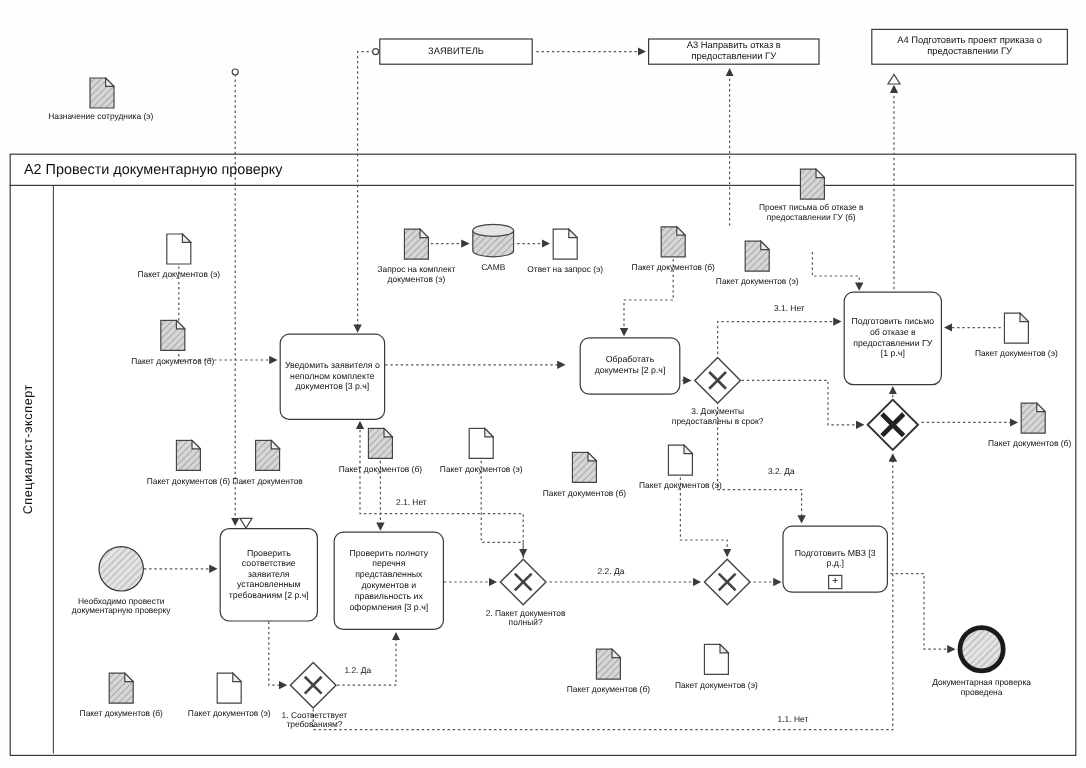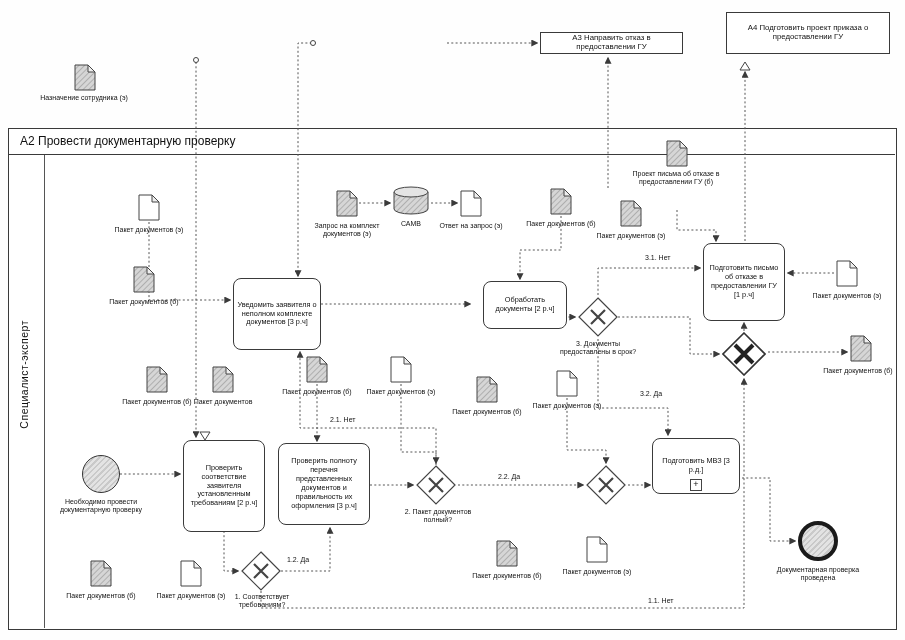--- a/index.html
+++ b/index.html
@@ -86,34 +86,37 @@
       <polyline points="567,398 567,450 606,450 606,463" marker-end="url(#arr)"></polyline>
       <polyline points="561,216 561,250 520,250 520,279" marker-end="url(#arr)"></polyline>
       <polyline points="834,273 788,273" marker-end="url(#arr)"></polyline>
     </g>
     <circle cx="196" cy="60" r="2.5" fill="#fff" stroke="#444"></circle>
     <circle cx="313" cy="43" r="2.5" fill="#fff" stroke="#444"></circle>
     <path d="M740 70 L750 70 L745 62 Z" fill="#fff" stroke="#444"></path>
     <path d="M200 432 L210 432 L205 440 Z" fill="#fff" stroke="#444"></path>
   </svg>
 
+  <div class="ext" style="left:316px;top:32px;width:128px;height:22px">
+    <span>ЗАЯВИТЕЛЬ</span>
+  </div>
   <div class="ext" style="left:540px;top:32px;width:143px;height:22px">
     <span>A3 Направить отказ в предоставлении ГУ</span>
   </div>
-  <div class="ext" style="left:726px;top:12px;width:164px;height:42px">
+  <div class="ext" style="left:726px;top:24px;width:164px;height:30px">
     <span>A4 Подготовить проект приказа о предоставлении ГУ</span>
   </div>
 
   <div class="task" style="left:233px;top:278px;width:88px;height:72px">
     <span>Уведомить заявителя о неполном комплекте документов [3 р.ч]</span>
   </div>
   <div class="task" style="left:483px;top:281px;width:84px;height:48px">
     <span>Обработать документы [2 р.ч]</span>
   </div>
-  <div class="task" style="left:183px;top:440px;width:82px;height:92px">
+  <div class="task" style="left:183px;top:440px;width:82px;height:78px">
     <span>Проверить соответствие заявителя установленным требованиям [2 р.ч]</span>
   </div>
   <div class="task" style="left:278px;top:443px;width:92px;height:82px">
     <span>Проверить полноту перечня представленных документов и правильность их оформления [3 р.ч]</span>
   </div>
   <div class="task" style="left:703px;top:243px;width:82px;height:78px">
     <span>Подготовить письмо об отказе в предоставлении ГУ [1 р.ч]</span>
   </div>
   <div class="task" style="left:652px;top:438px;width:88px;height:56px">
     <span>Подготовить МВЗ [3 р.д.]</span>

